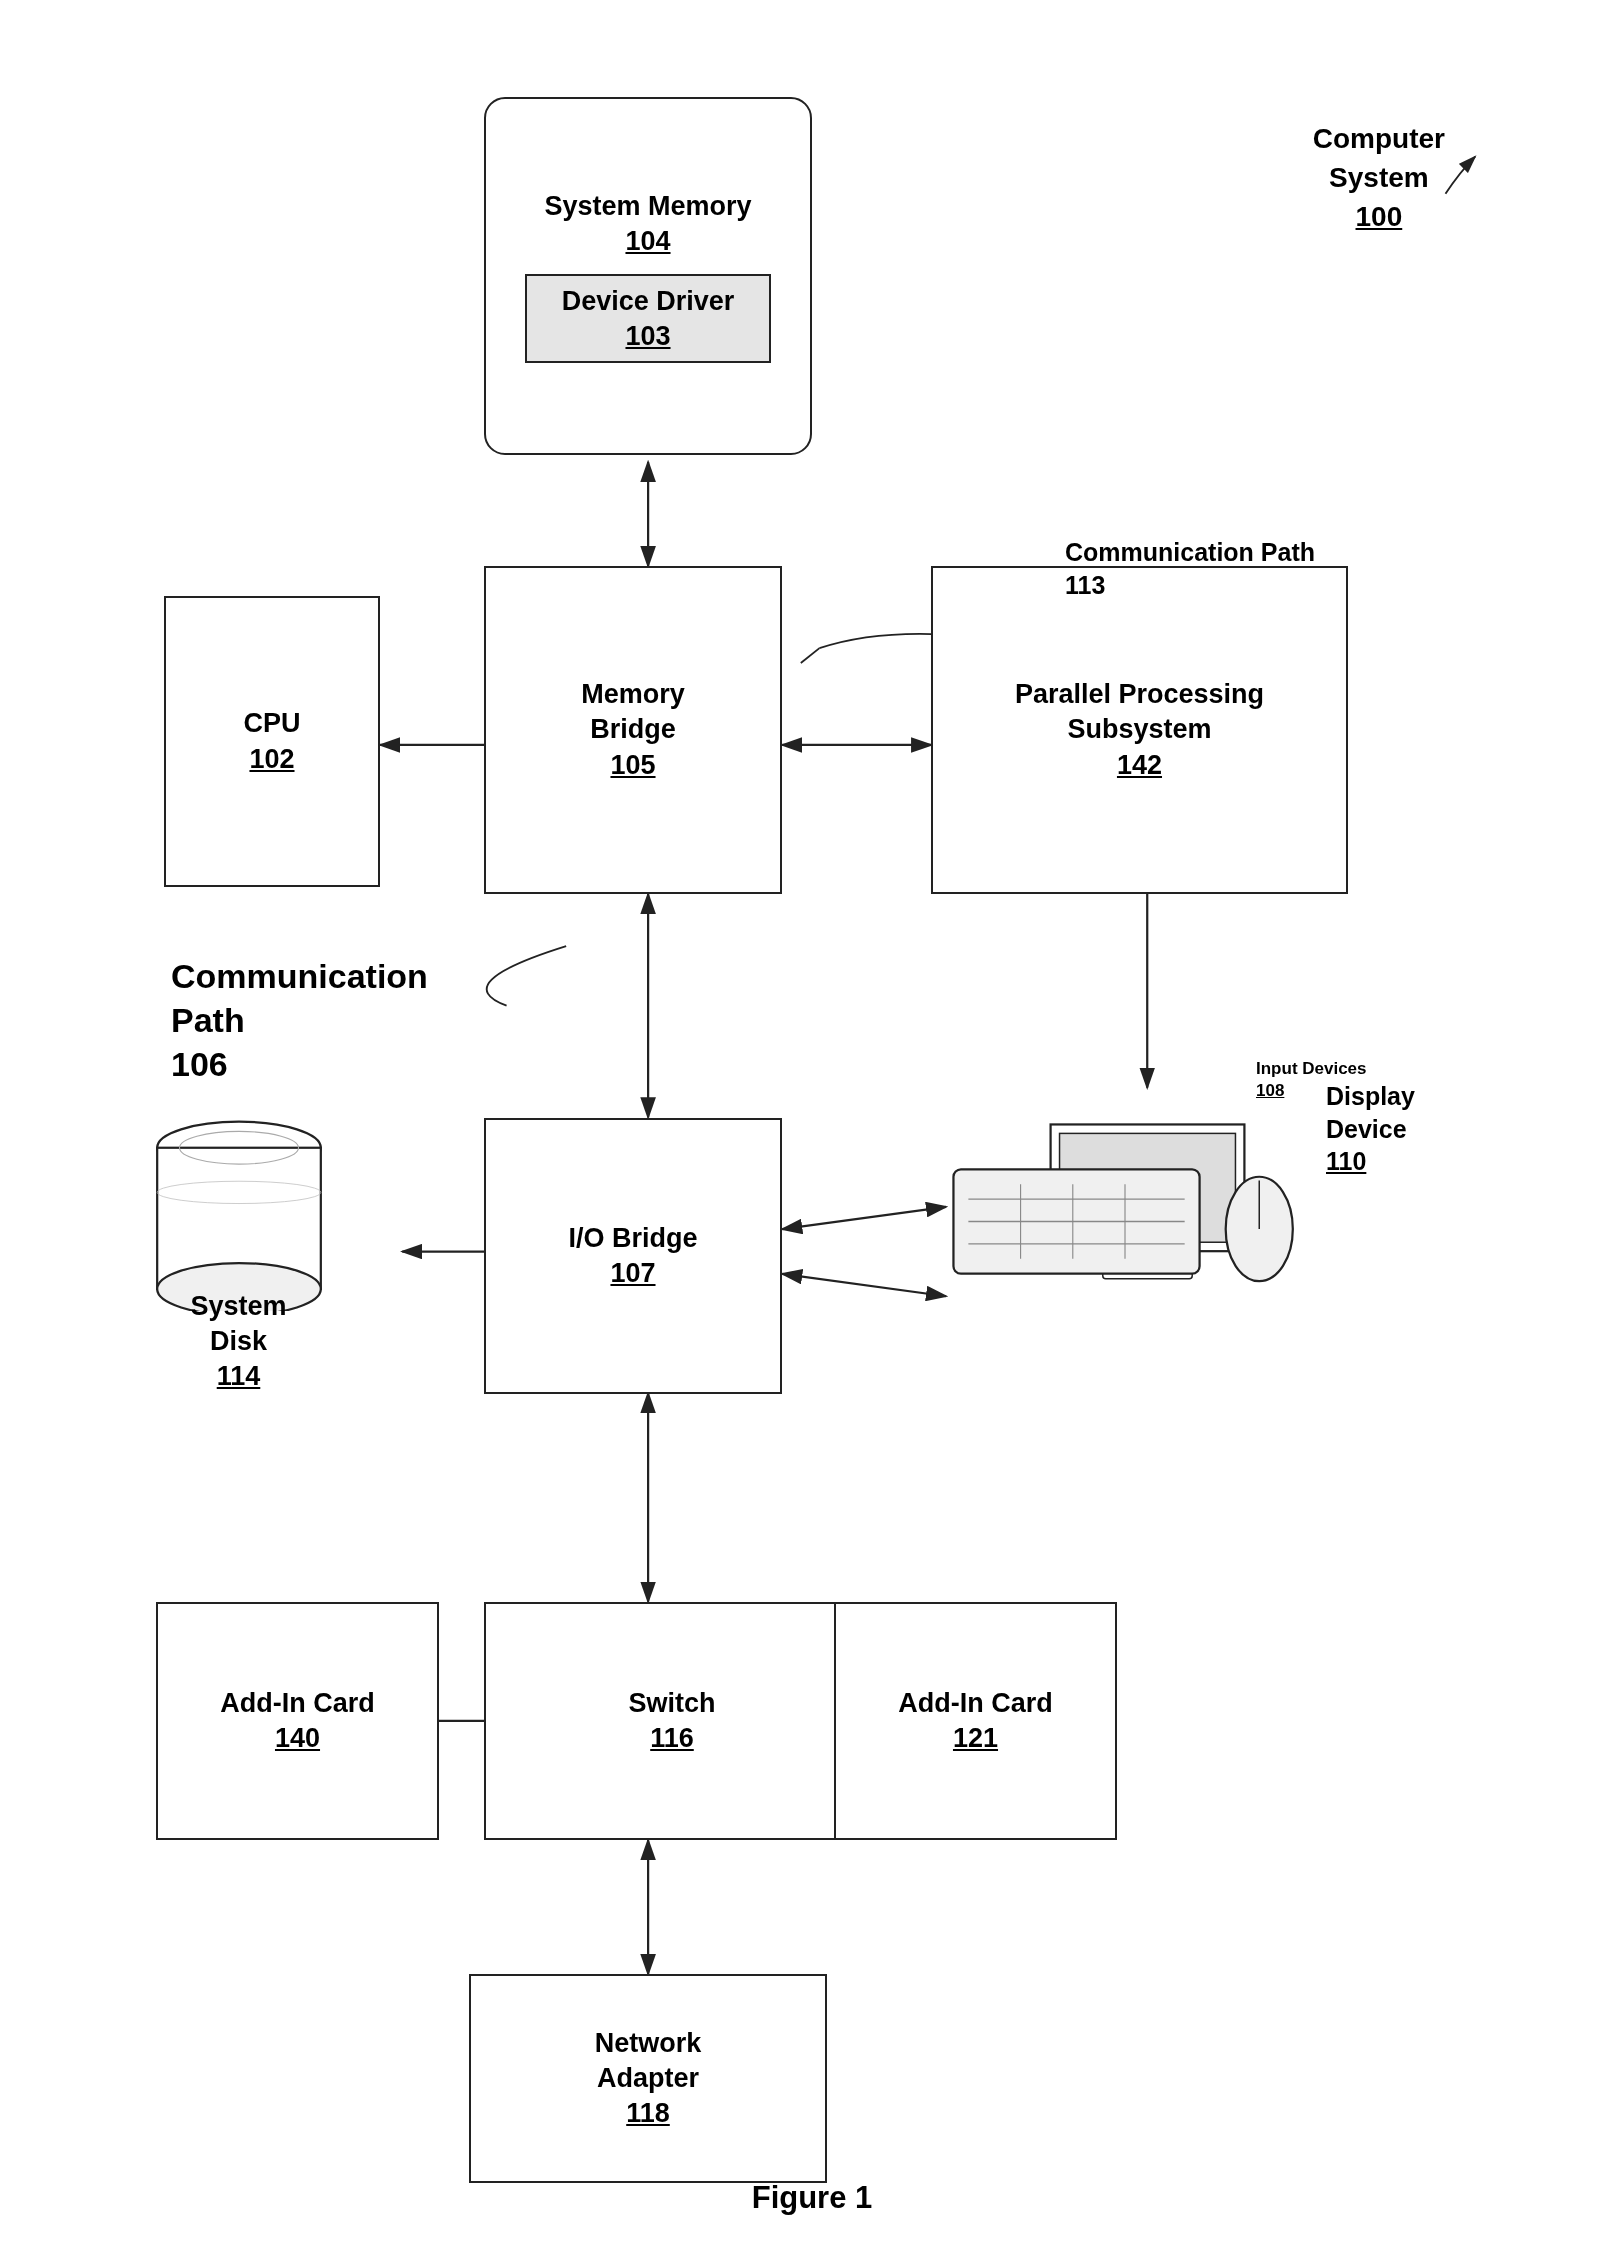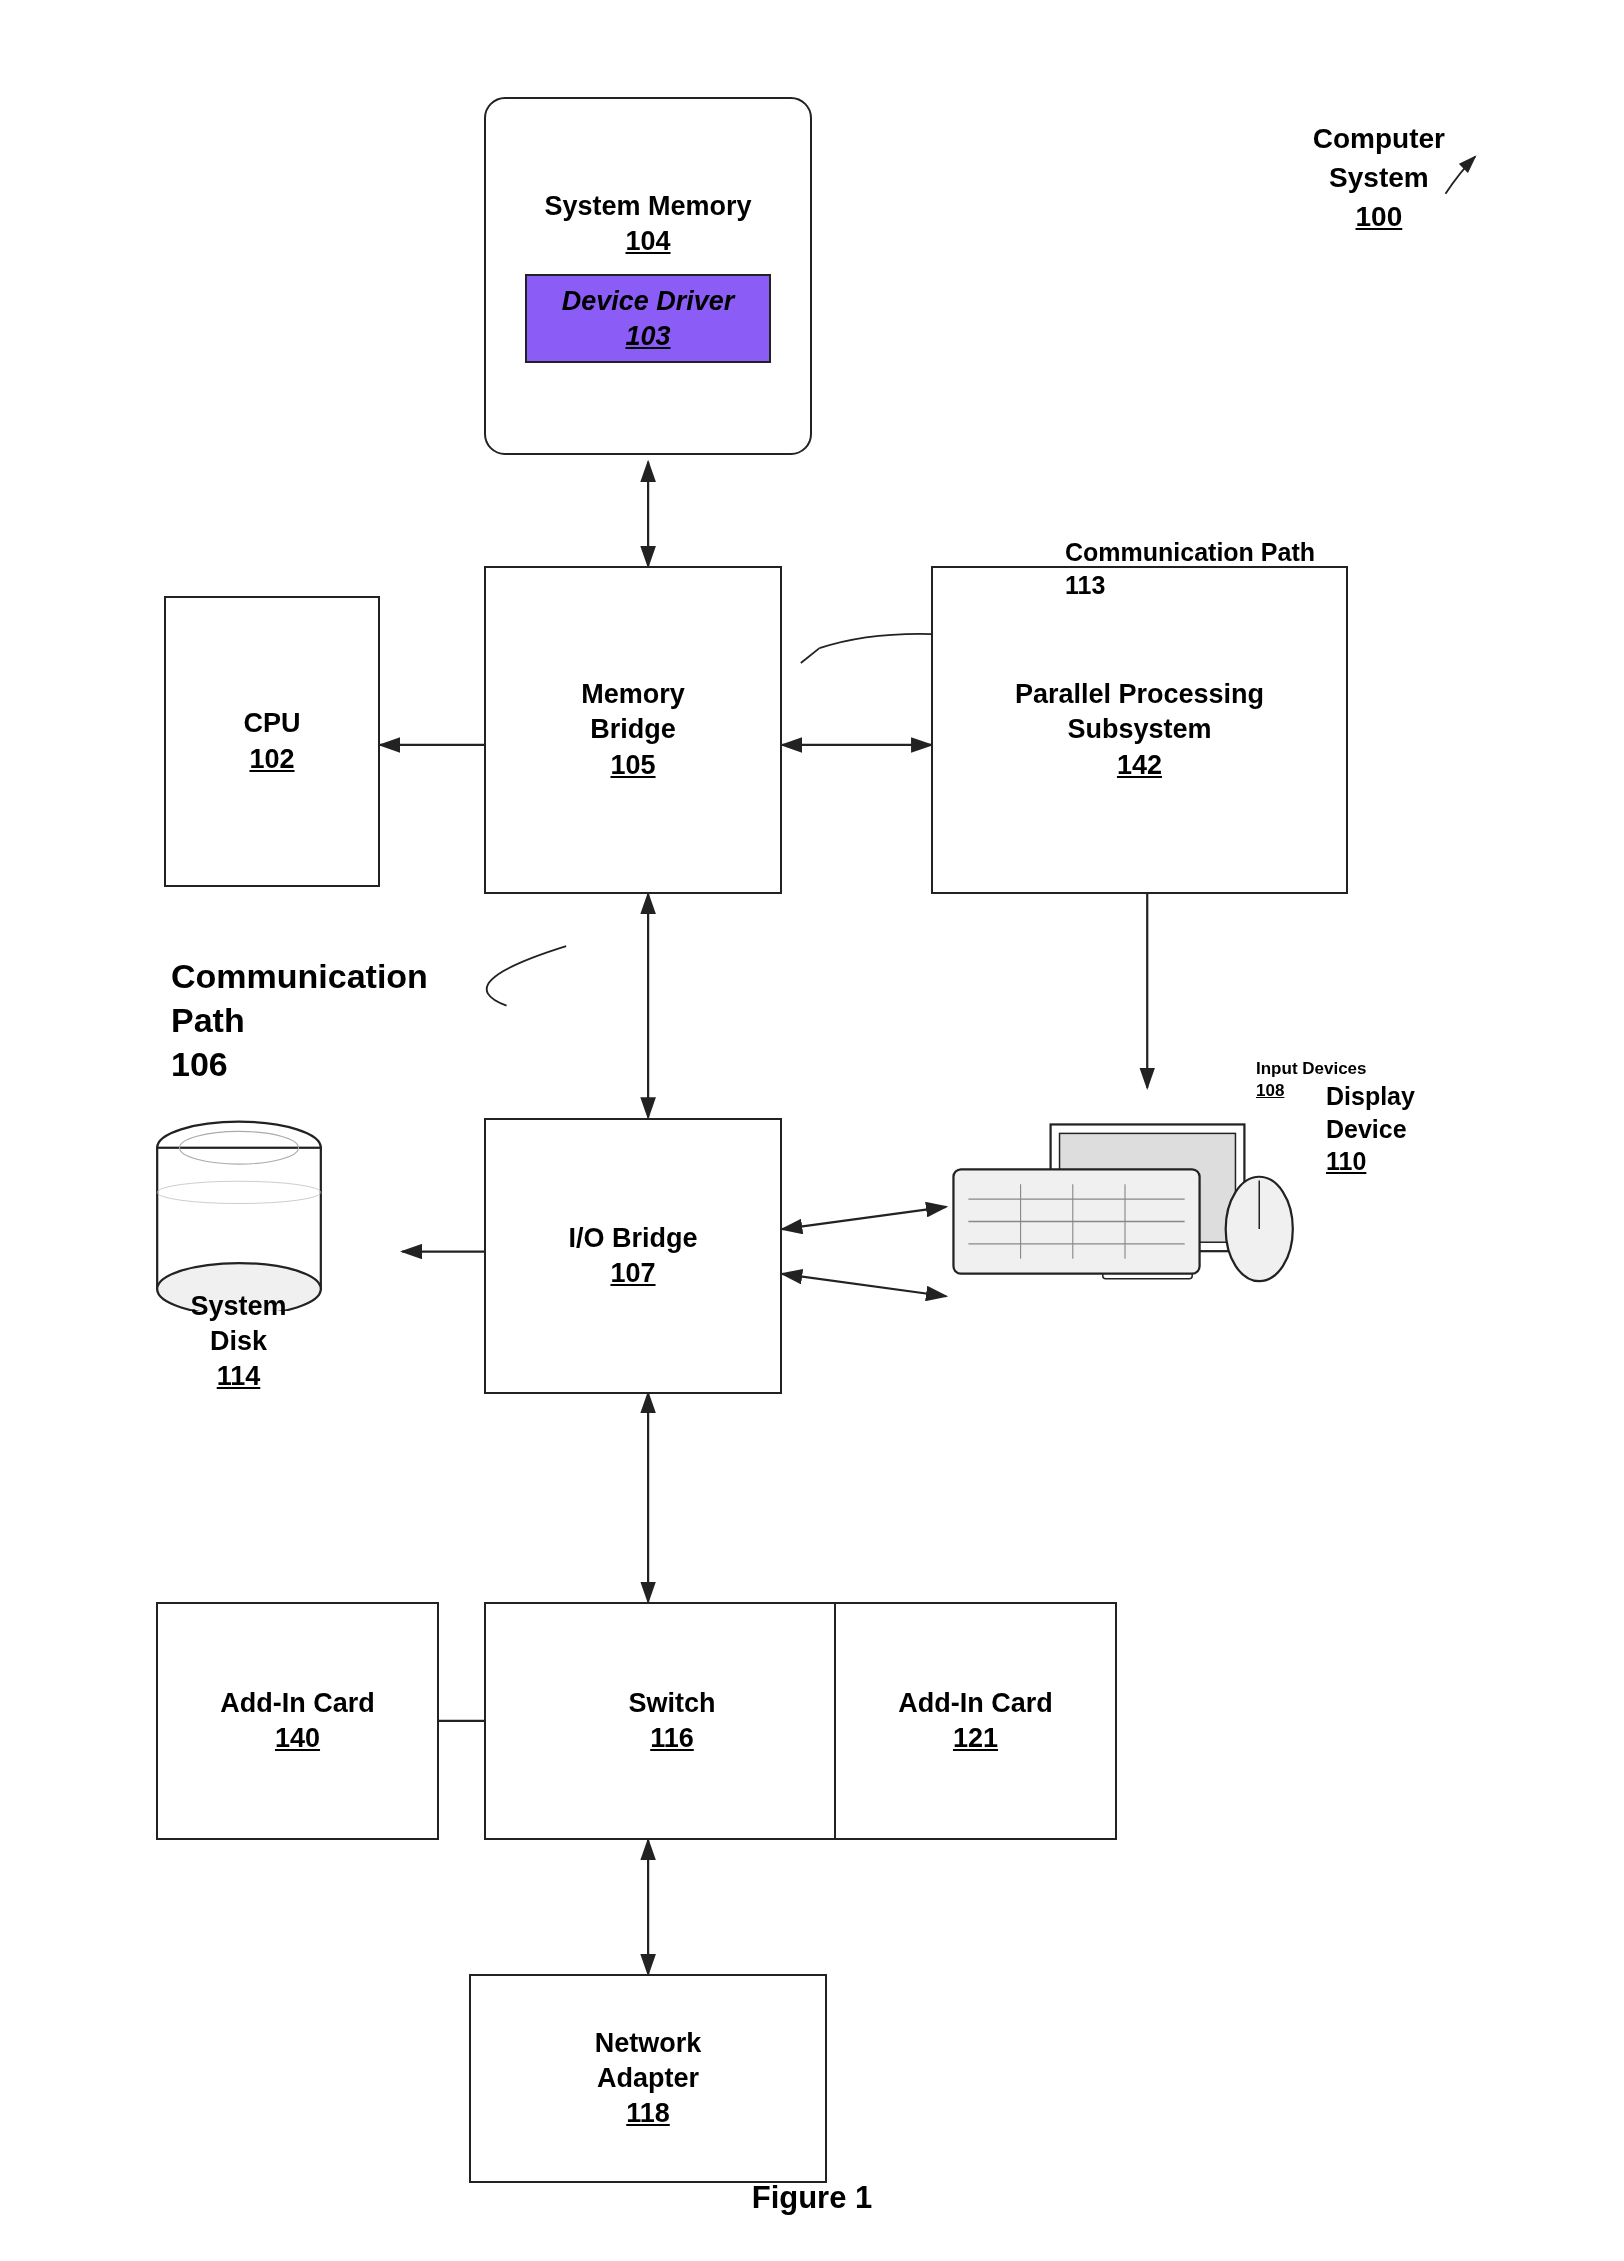--- a/index.html
+++ b/index.html
@@ -32,22 +32,21 @@
       font-size: 27px;
       line-height: 1.3;
     }
     .box-label u {
       text-decoration: underline;
     }
     .box-inner {
       border: 2.2px solid #222;
       padding: 7.5px 15px;
       margin-top: 6px;
-      background: #8b5cf6;
-      font-style: italic;
+      background: #e5e5e5;
     }
     .label-text {
       font-weight: bold;
       font-size: 27px;
       line-height: 1.3;
       position: absolute;
       text-align: left;
     }
     
     svg.connections {

